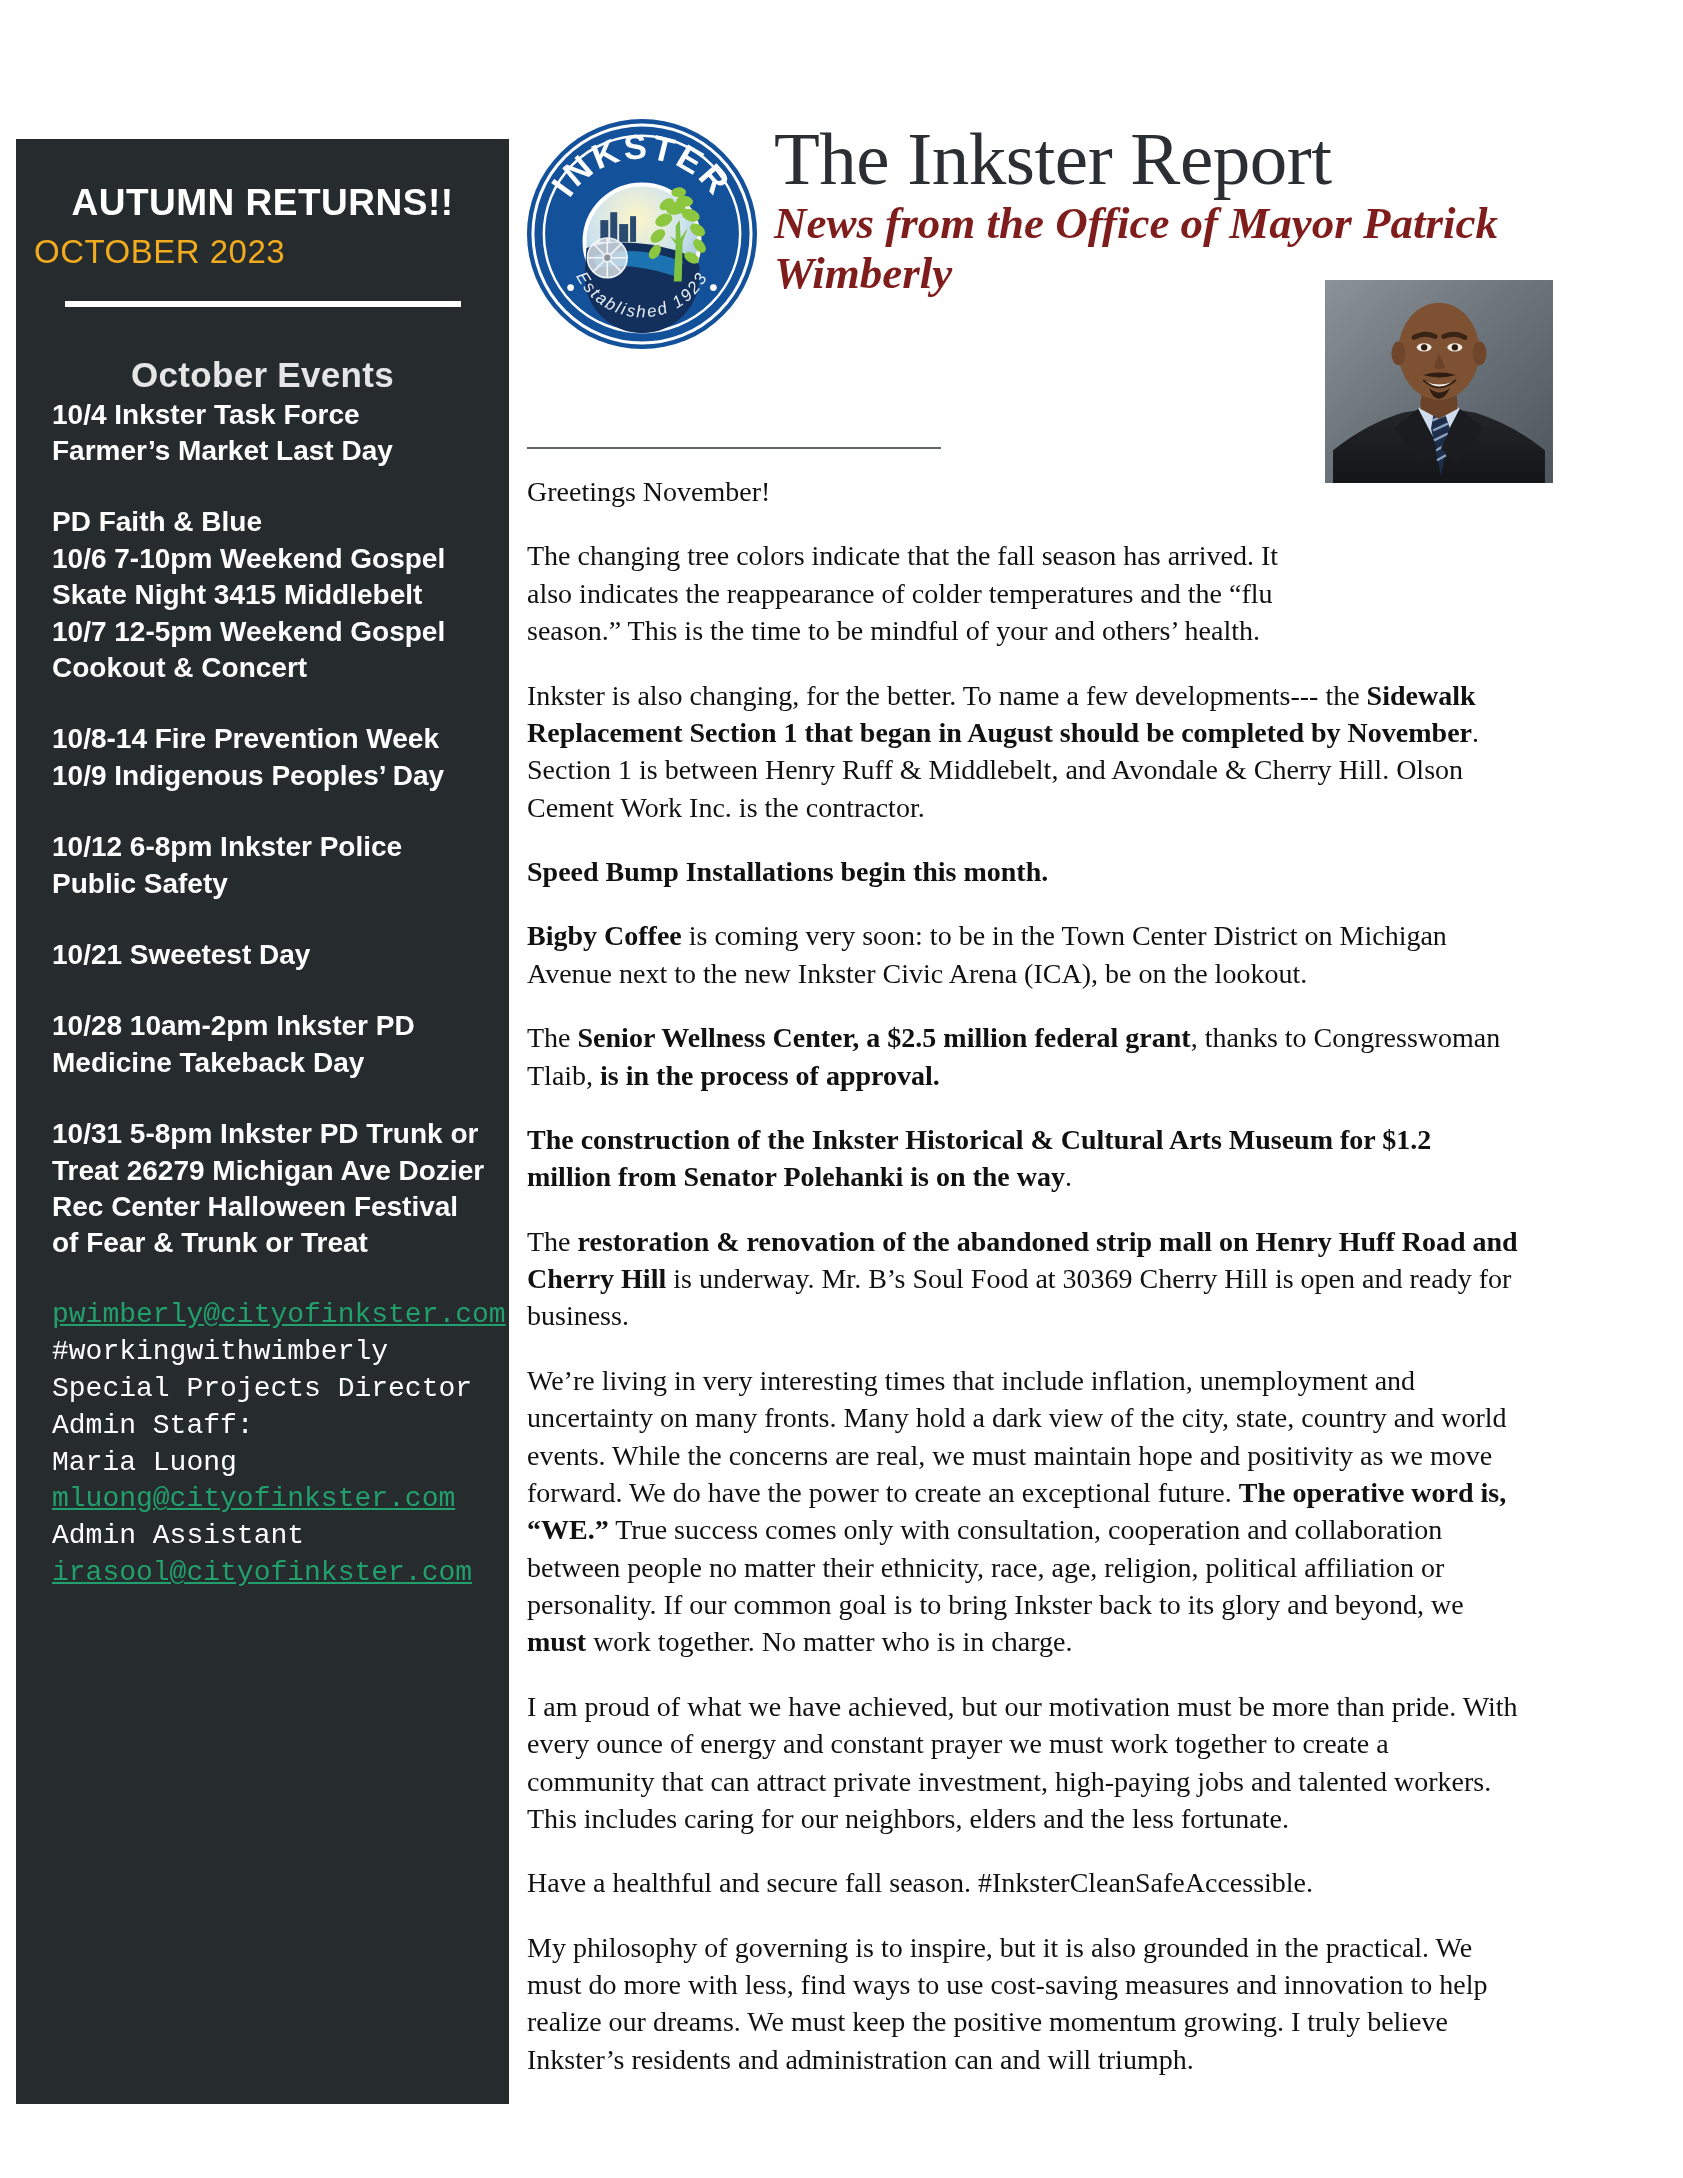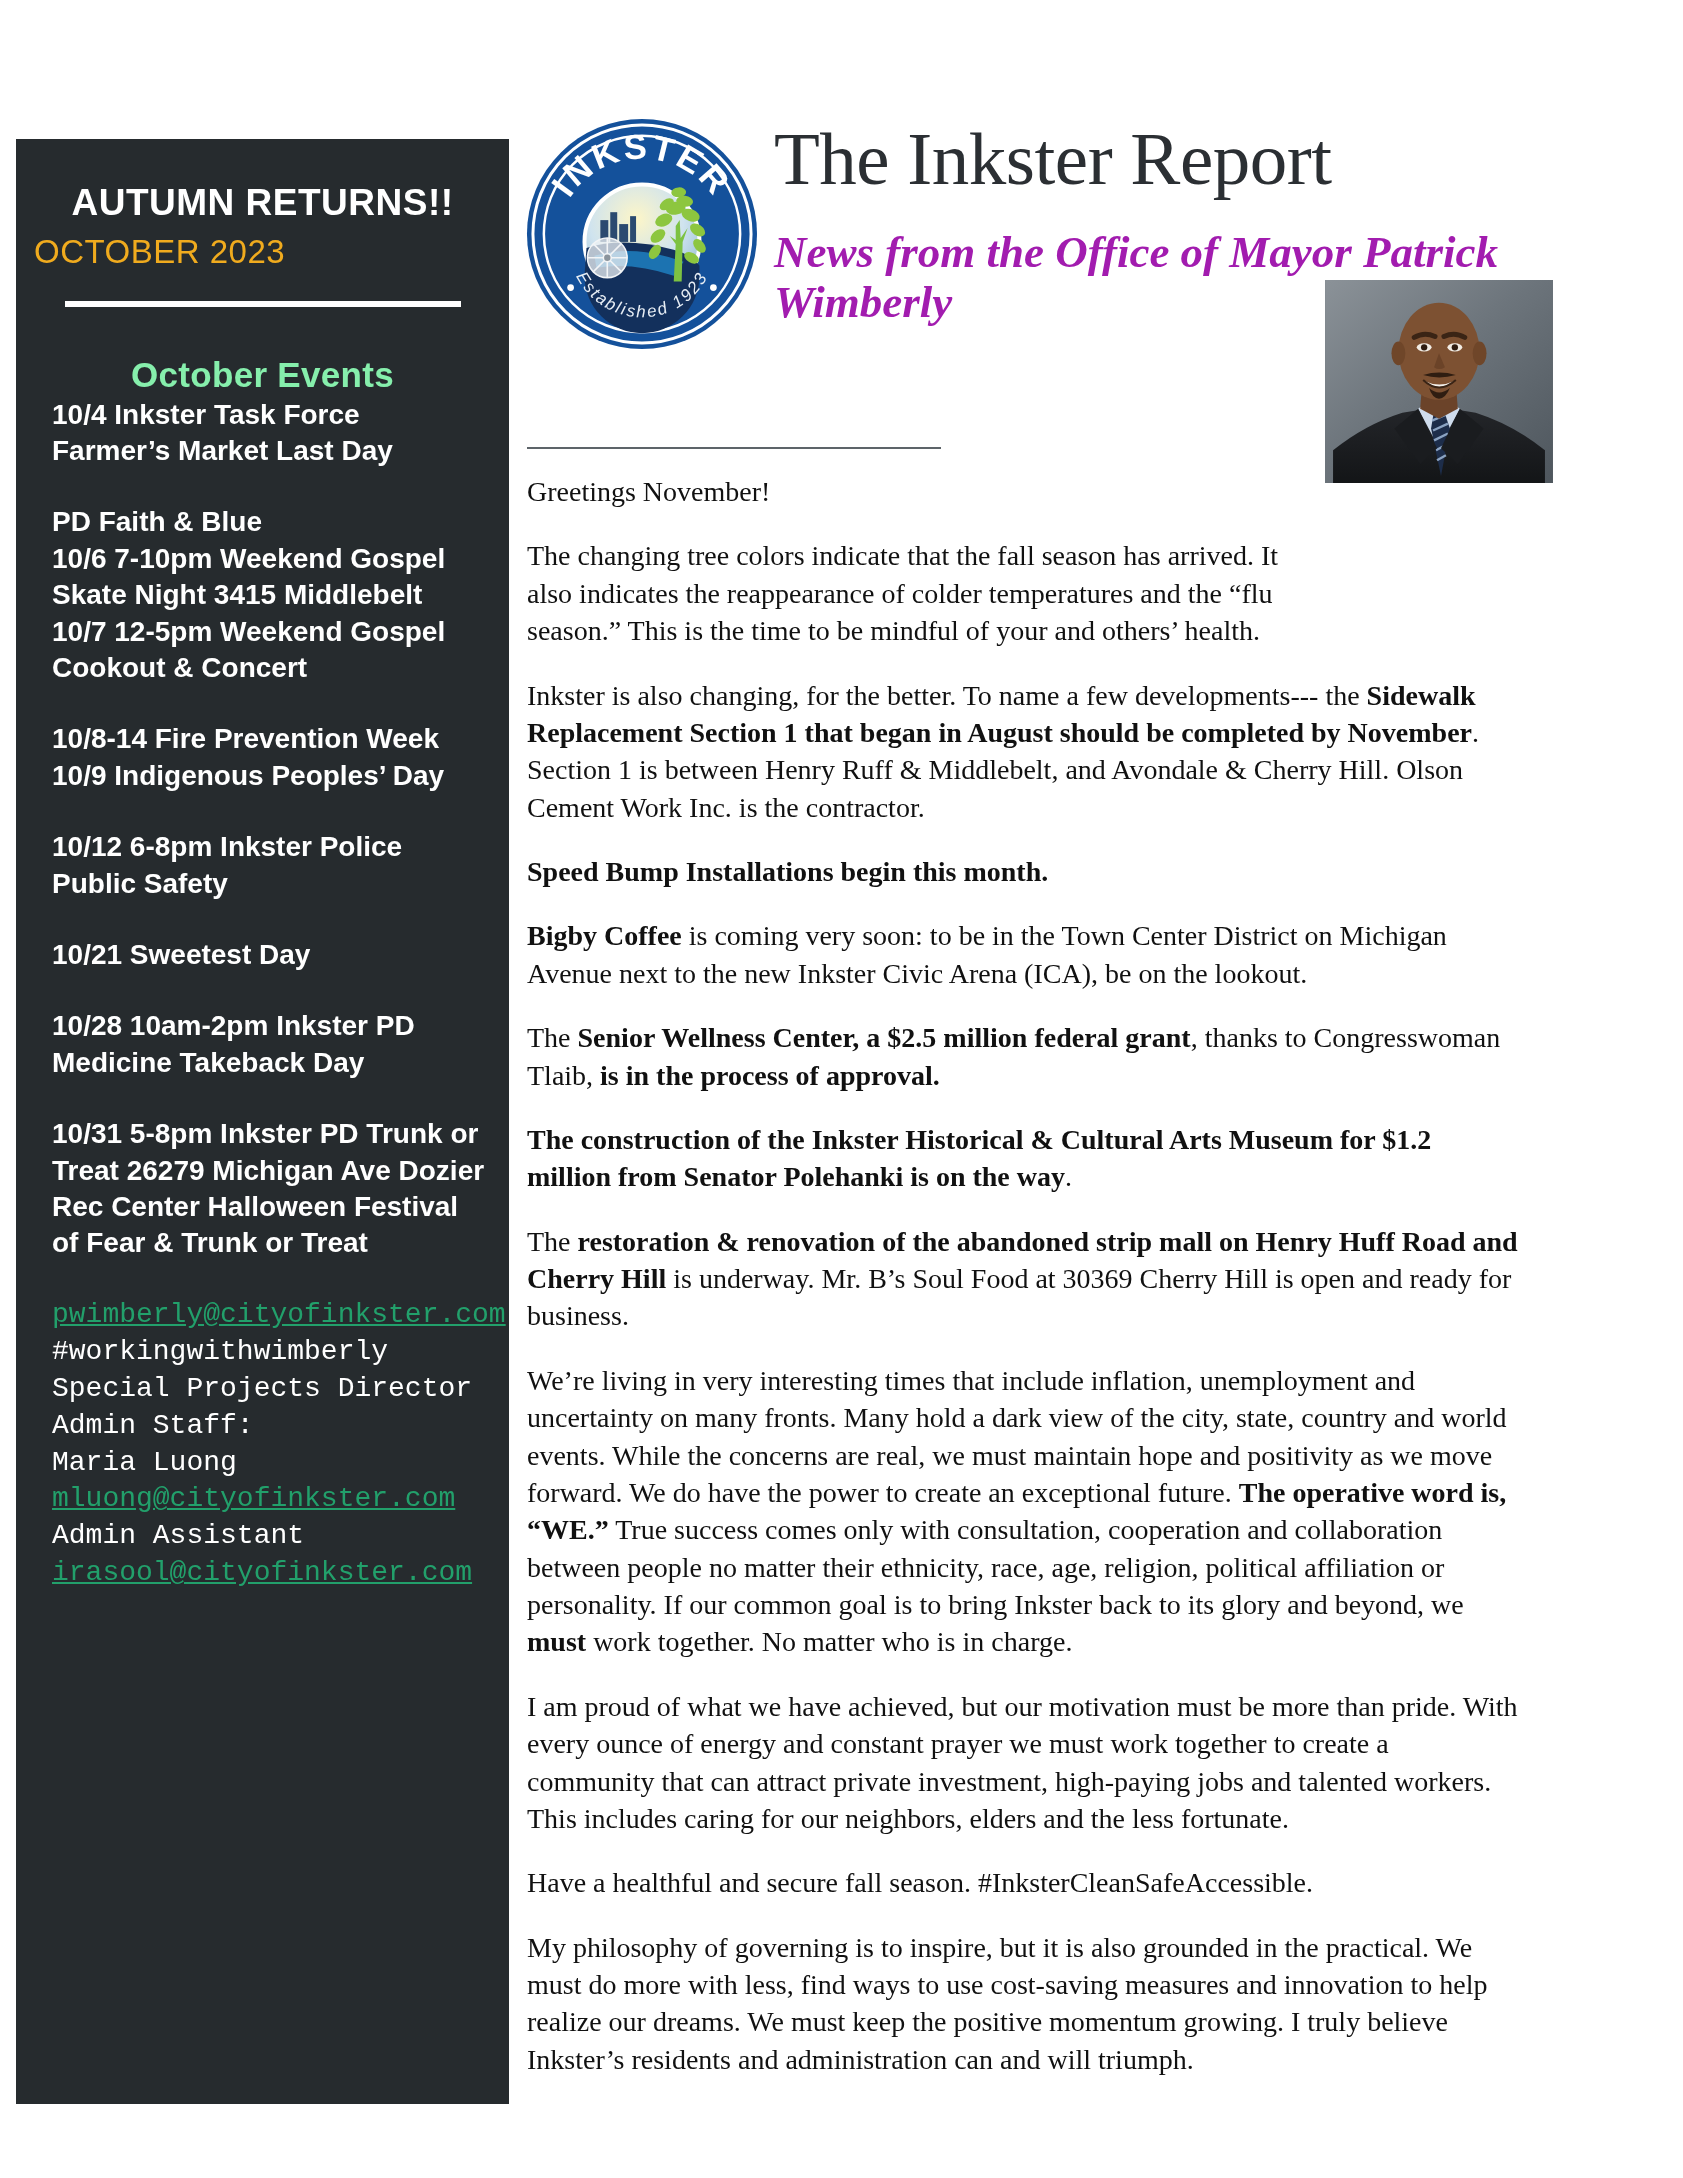--- a/index.html
+++ b/index.html
@@ -52,21 +52,21 @@
   }
   .rule {
     width: 396px;
     height: 6px;
     background: #ffffff;
     margin: 30px auto 0 auto;
   }
 
   .events-heading {
     text-align: center;
-    color: #86efac;
+    color: #e5e5e5;
     font-weight: bold;
     font-size: 35px;
     margin-top: 48px;
     letter-spacing: 0.3px;
   }
 
   .events-list {
     margin-top: 2px;
     padding: 0 6px 0 18px;
   }
@@ -132,22 +132,22 @@
     color: #2b2f33;
     letter-spacing: -0.5px;
     white-space: nowrap;
   }
   .paper-subtitle {
     font-family: "Liberation Serif", serif;
     font-style: italic;
     font-weight: bold;
     font-size: 45px;
     line-height: 1.12;
-    color: #a21caf;
-    margin-top: 31px;
+    color: #7f1d1d;
+    margin-top: 2px;
     max-width: 762px;
   }
 
   .mayor-photo {
     position: absolute;
     left: 810px;
     top: 280px;
     width: 228px;
     height: 203px;
     overflow: hidden;

